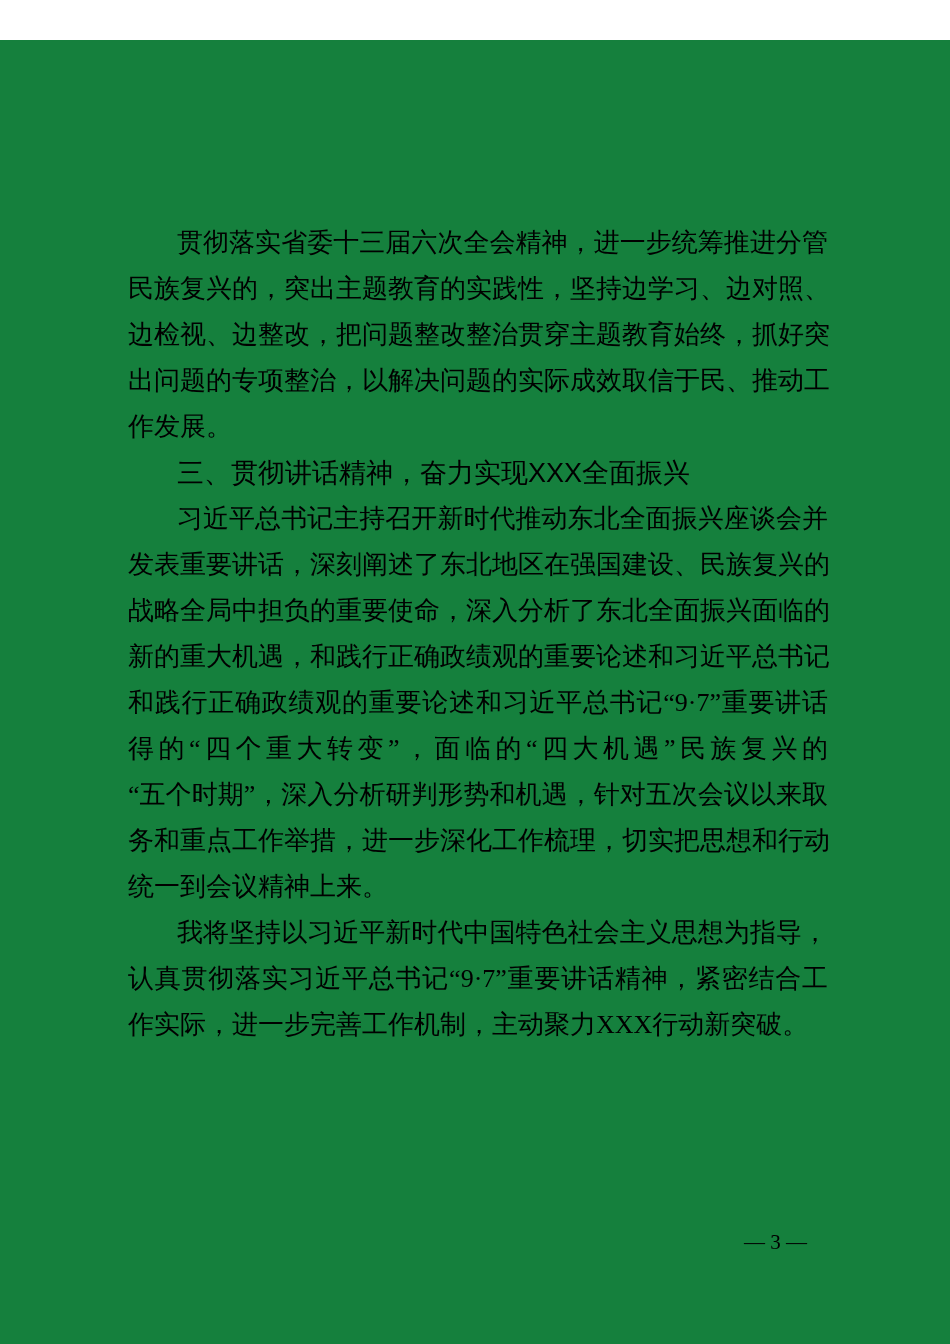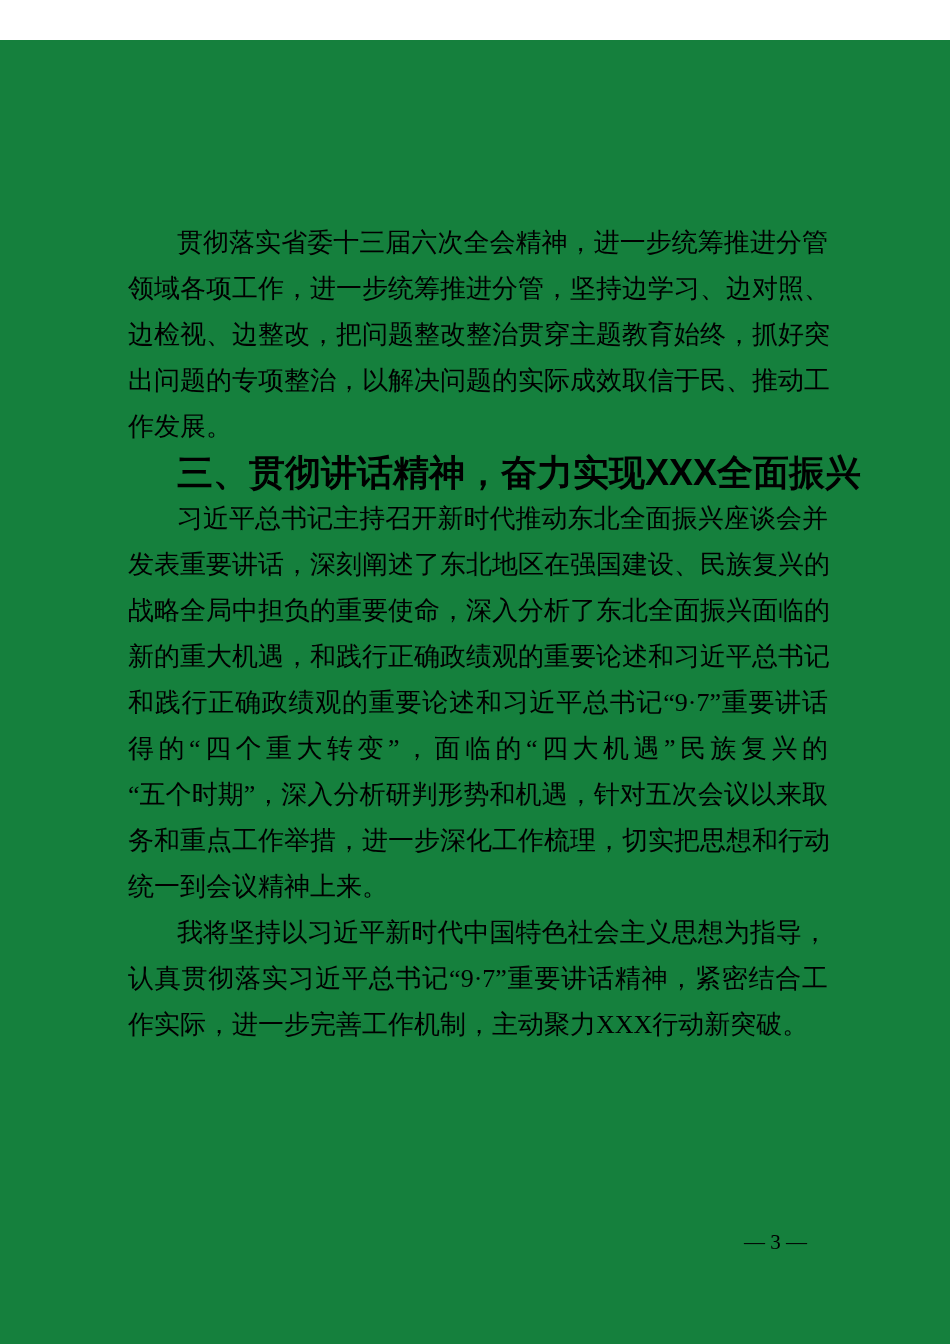--- a/index.html
+++ b/index.html
@@ -35,42 +35,42 @@
   }
   .line.indent {
     padding-left: 49px;
   }
   .line.lastline {
     text-align-last: left;
     -moz-text-align-last: left;
   }
   .para.heading .line {
     font-family: "Liberation Sans", "DejaVu Sans", sans-serif;
-    font-weight: 700;
-    font-size: 36px;
+    font-weight: 400;
+    font-size: 27px;
   }
   .page-number {
     position: absolute;
     top: 1190px;
     right: 143px;
     font-size: 21px;
     line-height: 25px;
     font-family: "Liberation Serif", "DejaVu Serif", serif;
     color: #000000;
     white-space: pre;
   }
 </style>
 </head>
 <body>
 
 <div class="page">
   <div class="doc-body" id="doc-body">
       <div class="para body">
         <div class="line indent">贯彻落实省委十三届六次全会精神，进一步统筹推进分管</div>
-        <div class="line">领域各项工作，进一步统筹推进分管，坚持边学习、边对照、</div>
+        <div class="line">民族复兴的，突出主题教育的实践性，坚持边学习、边对照、</div>
         <div class="line">边检视、边整改，把问题整改整治贯穿主题教育始终，抓好突</div>
         <div class="line">出问题的专项整治，以解决问题的实际成效取信于民、推动工</div>
         <div class="line lastline">作发展。</div>
       </div>
       <div class="para heading">
         <div class="line indent lastline">三、贯彻讲话精神，奋力实现XXX全面振兴</div>
       </div>
       <div class="para body">
         <div class="line indent">习近平总书记主持召开新时代推动东北全面振兴座谈会并</div>
         <div class="line">发表重要讲话，深刻阐述了东北地区在强国建设、民族复兴的</div>

